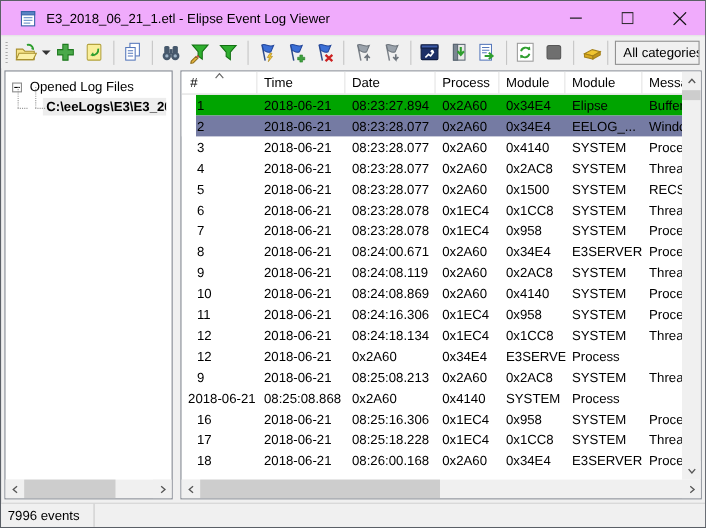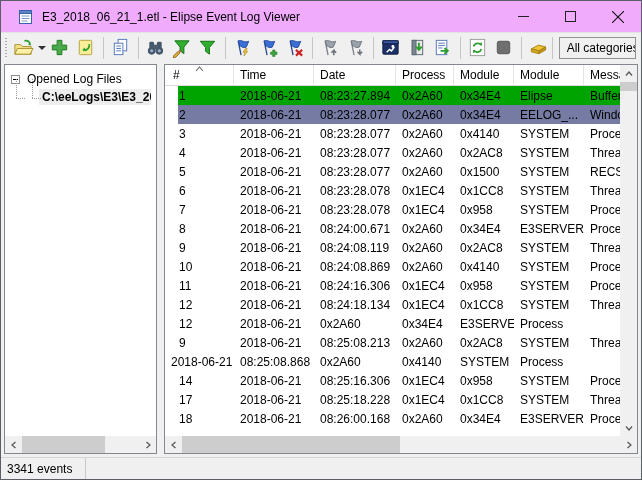--- a/index.html
+++ b/index.html
@@ -466,21 +466,21 @@
   </div>
               <div class="grid-row trow">
     <div class="td">2018-06-21</div>
     <div class="td">08:25:08.868</div>
     <div class="td">0x2A60</div>
     <div class="td">0x4140</div>
     <div class="td">SYSTEM</div>
     <div class="td">Process</div>
   </div>
               <div class="grid-row trow">
-    <div class="td num">14</div>
+    <div class="td num">16</div>
     <div class="td">2018-06-21</div>
     <div class="td">08:25:16.306</div>
     <div class="td">0x1EC4</div>
     <div class="td">0x958</div>
     <div class="td">SYSTEM</div>
     <div class="td">Process</div>
   </div>
               <div class="grid-row trow">
     <div class="td num">17</div>
     <div class="td">2018-06-21</div>
@@ -528,17 +528,17 @@
             <svg viewBox="0 0 8 8">
               <polyline points="2.5,1 6,4 2.5,7" fill="none" stroke="#555" stroke-width="1.2"></polyline>
             </svg>
           </div>
       </div>
     </div>
   </div>
 
   <div class="statusbar">
     <div class="status-panel">
-      <span>3341 events</span>
+      <span>7996 events</span>
     </div>
   </div>
 
 </div>
 
 </body></html>

